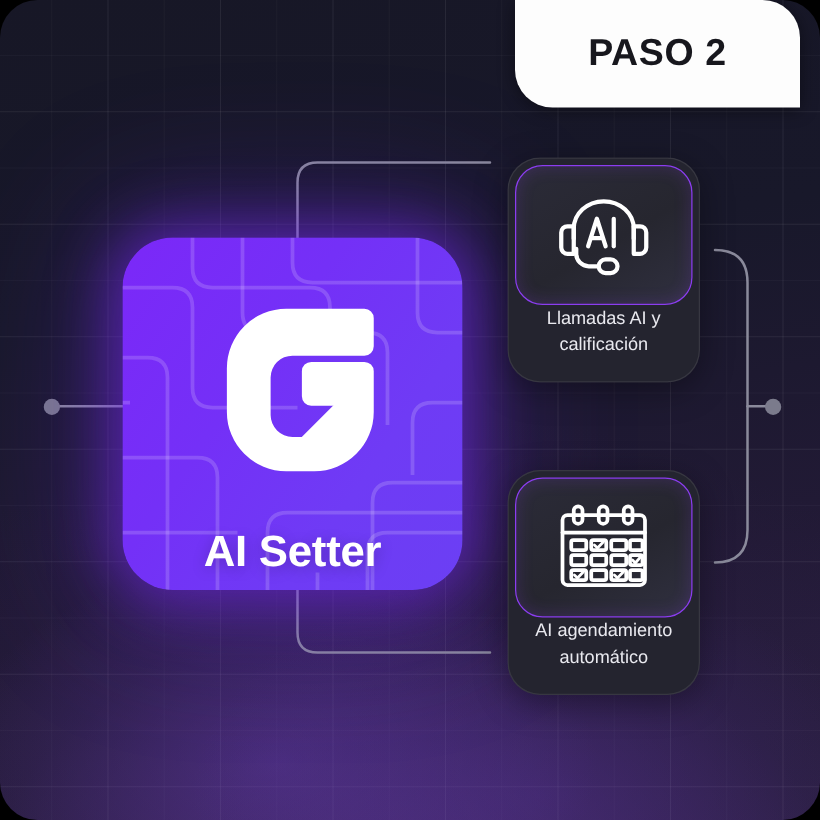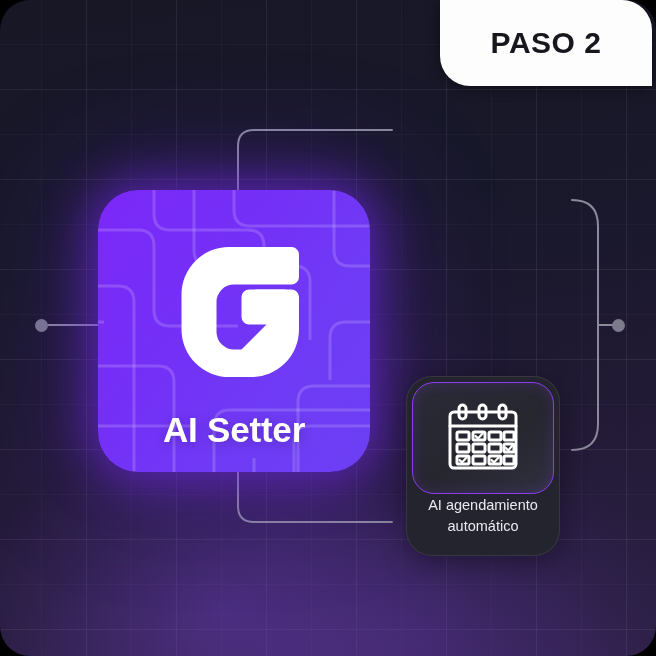--- a/index.html
+++ b/index.html
@@ -35,21 +35,21 @@
   }
   
   .amb{position:absolute;border-radius:50%;pointer-events:none;}
   .amb-a{left:-40px;bottom:-120px;width:520px;height:330px;
          background:radial-gradient(ellipse at center, rgba(106,62,190,.40), rgba(0,0,0,0) 70%);}
   .amb-b{left:150px;bottom:-160px;width:560px;height:360px;
          background:radial-gradient(ellipse at center, rgba(86,52,160,.30), rgba(0,0,0,0) 70%);}
 
   
   .badge{
-    position:absolute;right:4px;top:0;width:212px;height:86px;
+    position:absolute;right:16px;top:0;width:228px;height:86px;
     background:#fdfdfd;border-bottom-left-radius:30px;border-top-right-radius:30px;
     display:flex;align-items:center;justify-content:center;
     box-shadow:0 2px 14px rgba(0,0,0,.45);
   }
   .badge span{
     font-size:30px;font-weight:bold;color:#17171d;letter-spacing:.5px;
   }
 
   
   .conn{position:absolute;inset:0;pointer-events:none;}
@@ -60,21 +60,21 @@
     border-radius:40px;overflow:hidden;
     background:linear-gradient(125deg,#7b28f8 0%,#7430f7 38%,#6f3bf5 70%,#6b3ff4 100%);
     box-shadow:0 0 46px 10px rgba(122,42,248,.52), 0 0 110px 26px rgba(110,45,240,.28);
   }
   .circuit{position:absolute;inset:0;}
   .logo-wrap{
     position:absolute;left:0;top:14px;width:100%;height:215px;
     display:flex;align-items:center;justify-content:center;
   }
   .logo-name{
-    position:absolute;left:0;bottom:22px;width:100%;text-align:center;
+    position:absolute;left:0;bottom:10px;width:100%;text-align:center;
     color:#fff;font-size:35px;font-weight:bold;letter-spacing:-.2px;
     text-shadow:0 2px 12px rgba(0,0,0,.22);
   }
 
   
   .fcard{
     position:absolute;width:152px;
     background:#24242f;
     border:1px solid rgba(255,255,255,.09);
     border-radius:26px;
@@ -161,20 +161,45 @@
             A38 38 0 0 1 56 8 Z"></path>
 
           <path fill="#ffffff" d="M100 56 L100 92 L64 92 Z"></path>
           <rect x="72" y="42" width="34" height="16" rx="6" fill="#ffffff"></rect>
         </svg>
       </div>
 
       <div class="logo-name">AI Setter</div>
     </div>
 
+    <div class="fcard fcard-top">
+      <div class="icon-box">
+        <svg width="76" height="70" viewBox="0 0 76 70">
+          <g fill="none" stroke="#ffffff" stroke-width="3.4" stroke-linecap="round" stroke-linejoin="round">
+
+            <path d="M14 38 V30 A24 22 0 0 1 62 30 V38"></path>
+
+            <path d="M14 28 H9 A5 5 0 0 0 4 33 V45 A5 5 0 0 0 9 50 H14 Z"></path>
+
+            <path d="M62 28 H67 A5 5 0 0 1 72 33 V45 A5 5 0 0 1 67 50 H62 Z"></path>
+
+            <path d="M16 46 V50 A10 10 0 0 0 26 60 H34"></path>
+
+            <rect x="34" y="54.5" width="15" height="11" rx="5.5"></rect>
+
+            <path d="M25.5 44 L32.5 22 L39.5 44 M27.6 37.5 H37.4"></path>
+            <path d="M46 22 V44"></path>
+          </g>
+        </svg>
+      </div>
+      <div class="fcap">
+        <span>Llamadas AI y</span><br>
+        <span>calificación</span>
+      </div>
+    </div>
 
     <div class="fcard fcard-bot">
       <div class="icon-box">
         <svg width="78" height="72" viewBox="0 0 78 72">
           <g fill="none" stroke="#ffffff" stroke-width="3" stroke-linecap="round" stroke-linejoin="round">
 
             <rect x="15" y="3" width="7" height="14" rx="3.5"></rect>
             <rect x="35" y="3" width="7" height="14" rx="3.5"></rect>
             <rect x="55" y="3" width="7" height="14" rx="3.5"></rect>
 

